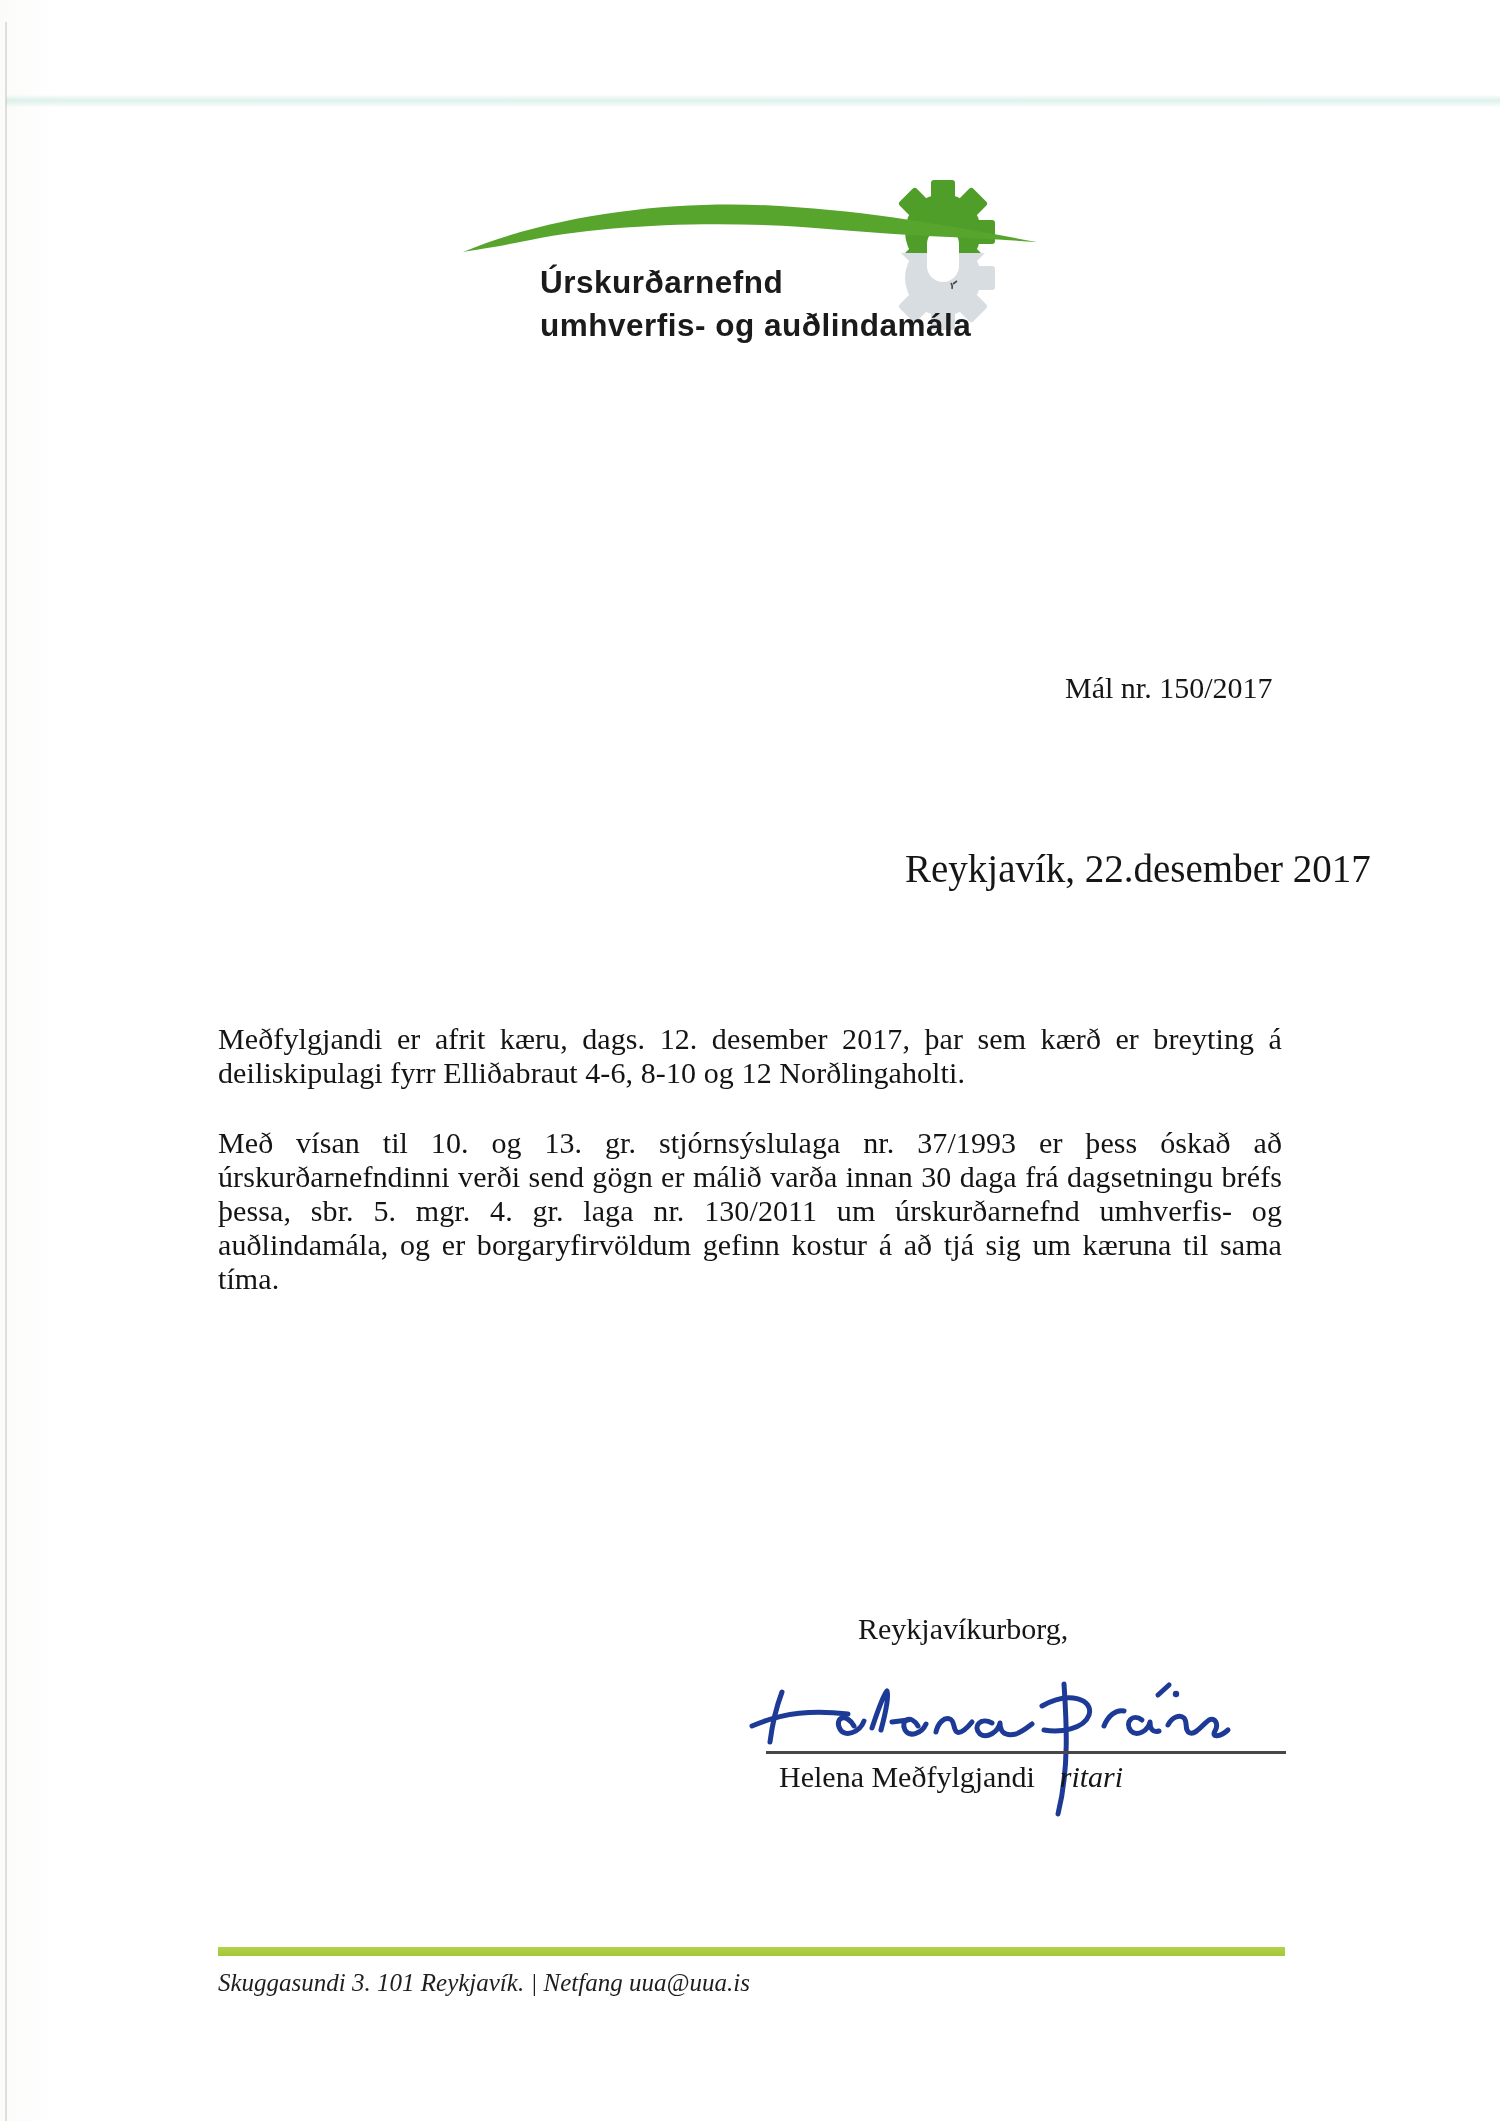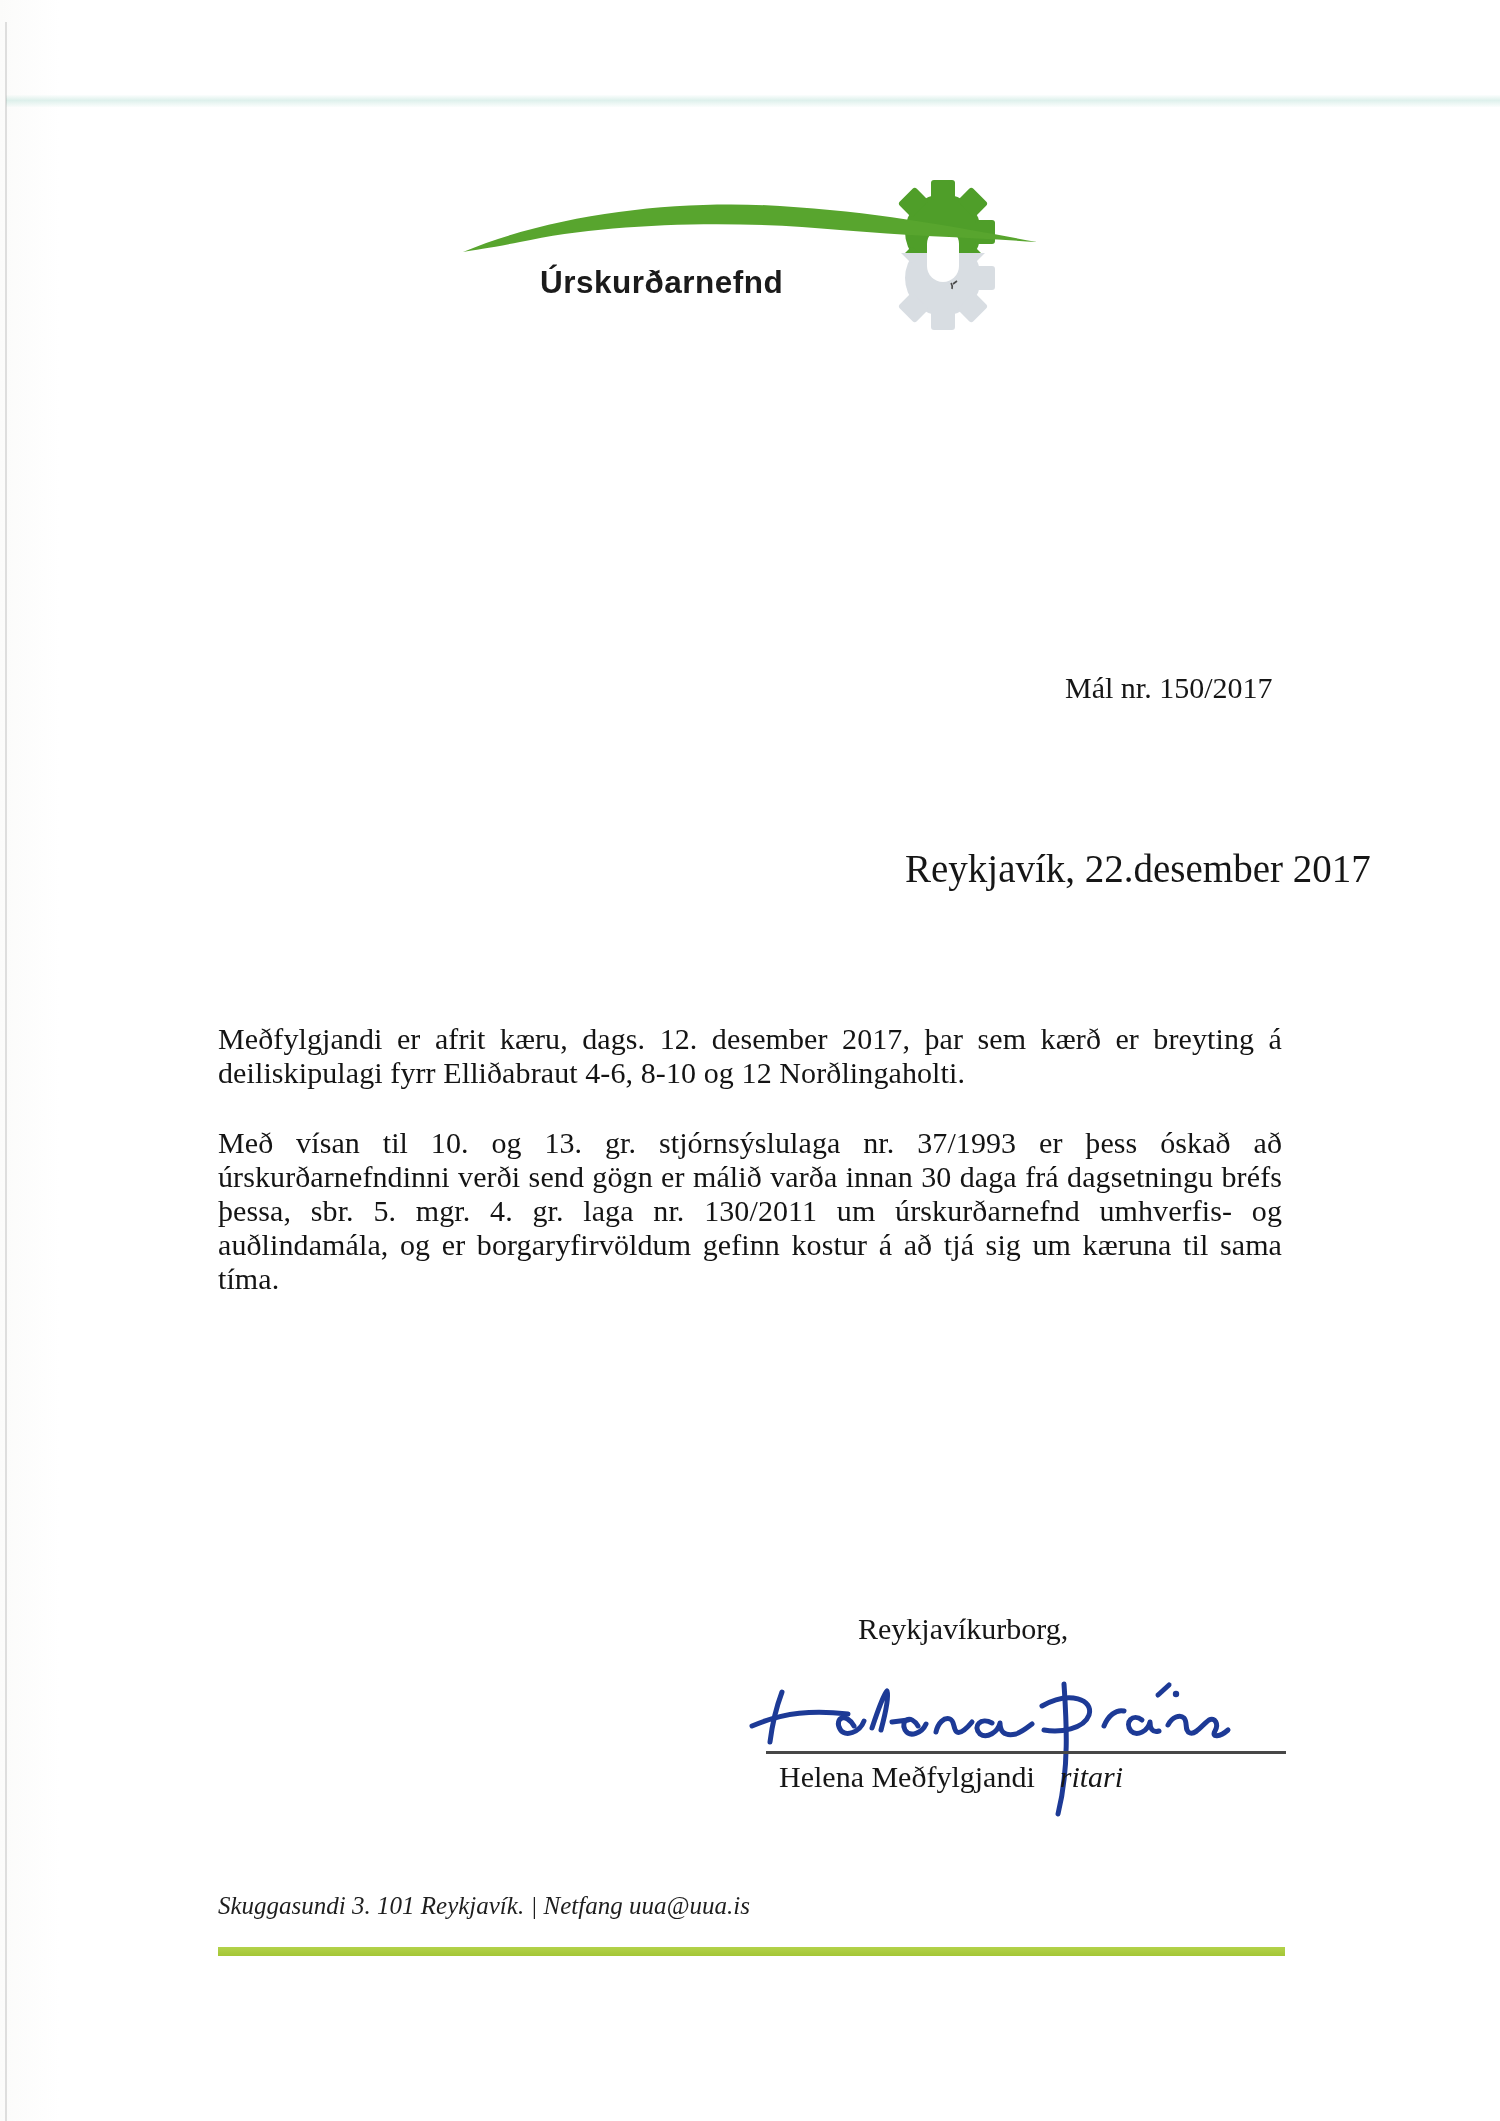--- a/index.html
+++ b/index.html
@@ -28,21 +28,21 @@
 
   .valediction{position:absolute;left:858px;top:1612px;font-size:30px;color:#161616;}
 
   .signature-svg{position:absolute;left:748px;top:1680px;}
   .sig-rule{position:absolute;left:766px;top:1751px;width:520px;height:3px;background:#474747;}
   .signatory{position:absolute;left:779px;top:1760px;font-size:30px;color:#161616;}
   .signatory i{margin-left:25px;}
 
   .footer-bar{position:absolute;left:218px;top:1947px;width:1067px;height:9px;
     background:linear-gradient(to bottom,#b3d24a,#a4c636);}
-  .footer-text{position:absolute;left:218px;top:1892px;font-size:25px;font-style:italic;color:#1e1e1e;font-family:Liberation Serif, serif;}
+  .footer-text{position:absolute;left:218px;top:1969px;font-size:25px;font-style:italic;color:#1e1e1e;font-family:Liberation Serif, serif;}
 </style>
 </head>
 <body>
 
 <div class="page">
 
   <div class="scan-topband"></div>
   <div class="scan-leftline"></div>
 
   <svg class="logo-art" width="640" height="150" viewBox="0 0 640 150" aria-hidden="true">
@@ -84,20 +84,21 @@
       </g>
       <path d="M487,73 L487,64 A16,16 0 0 1 519,64 L519,73 Z" fill="#ffffff"></path>
     </g>
 
     <path fill="#58a52e" d="M23,72 C120,32 240,20 340,26 C440,32 520,48 597,62
          C540,58 470,56 400,50 C300,40 170,42 80,62 C55,67 35,70 23,72 Z"></path>
   </svg>
 
   <div class="logo-text">
     <div>Úrskurðarnefnd</div>
+    <div>umhverfis- og auðlindamála</div>
   </div>
 
 
   <div class="case-number">Mál nr. 150/2017</div>
 
   <div class="dateline">Reykjavík, 22.desember 2017</div>
 
   <div class="para para1">Meðfylgjandi er afrit kæru, dags. 12. desember 2017, þar sem kærð er breyting á deiliskipulagi fyrr Elliðabraut 4-6, 8-10 og 12 Norðlingaholti.</div>
   <div class="para para2">Með vísan til 10. og 13. gr. stjórnsýslulaga nr. 37/1993 er þess óskað að úrskurðarnefndinni verði send gögn er málið varða innan 30 daga frá dagsetningu bréfs þessa, sbr. 5. mgr. 4. gr. laga nr. 130/2011 um úrskurðarnefnd umhverfis- og auðlindamála, og er borgaryfirvöldum gefinn kostur á að tjá sig um kæruna til sama tíma.</div>
 

